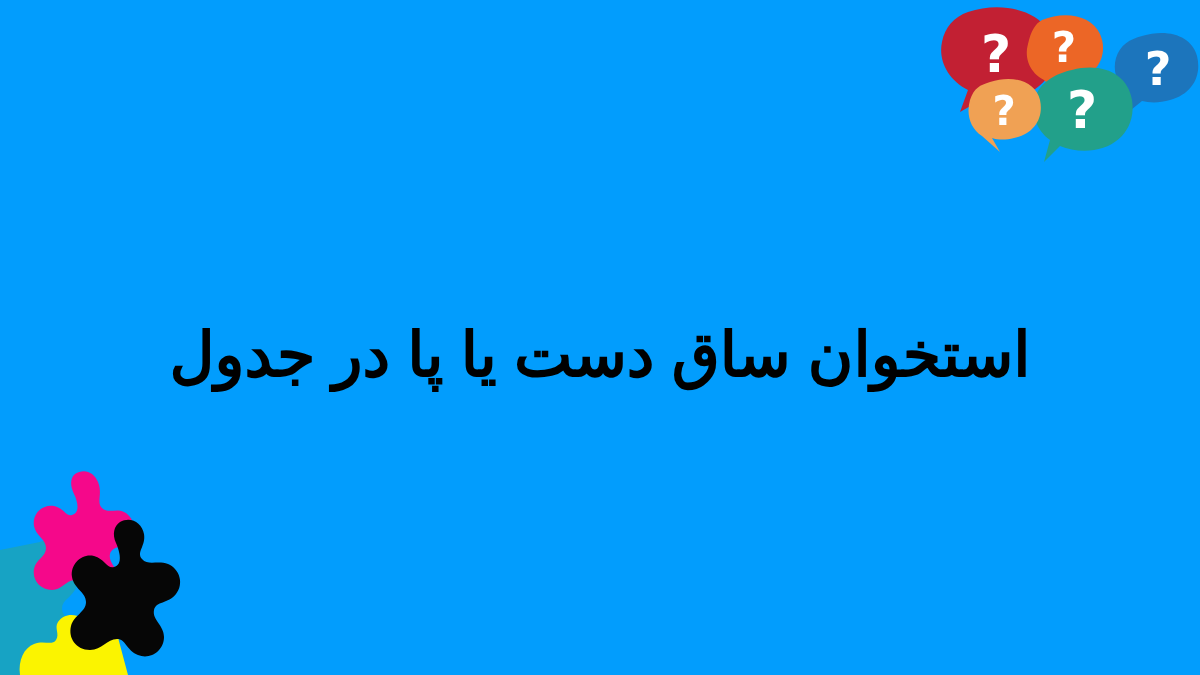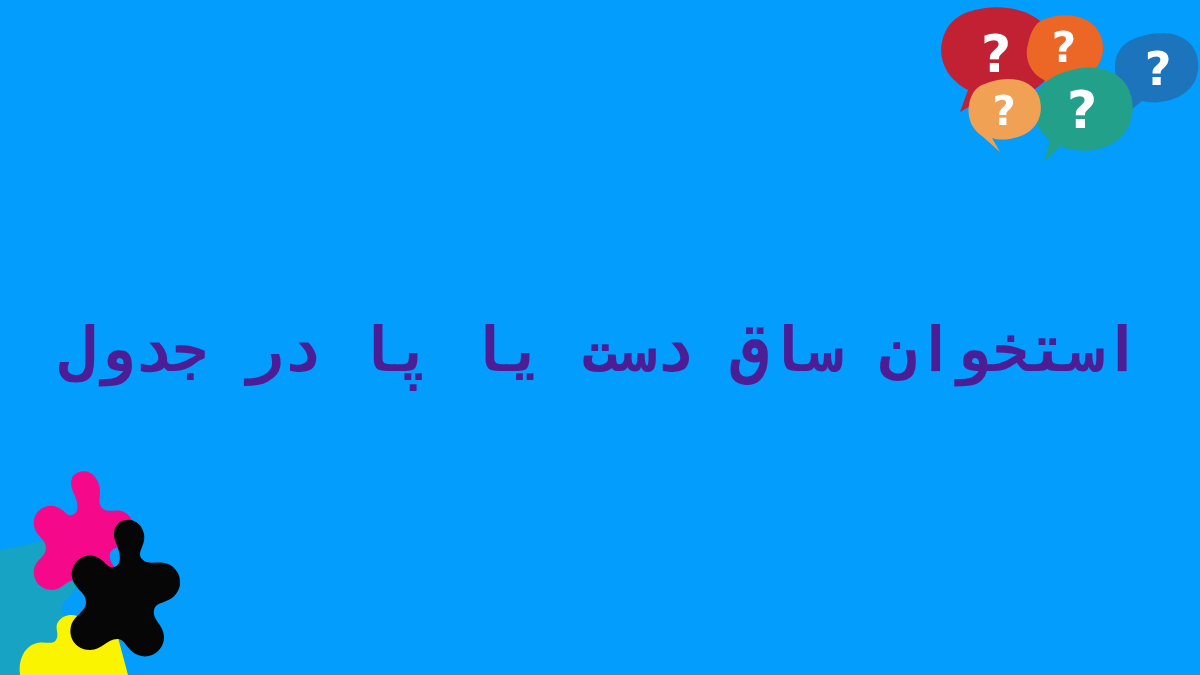--- a/index.html
+++ b/index.html
@@ -55,22 +55,22 @@
     height:110px;
     display:flex;
     align-items:center;
     justify-content:center;
     padding:0 110px;
   }
 
   #headline {
     direction:rtl;
     unicode-bidi:isolate;
-    color:#4c1d95;
-    font-family:Liberation Mono, monospace;
+    color:#000000;
+    font-family:Liberation Sans, sans-serif;
     font-size:62px;
     font-weight:700;
     line-height:1.22;
     letter-spacing:0px;
     white-space:nowrap;
     text-align:left;
   }
 </style>
 </head>
 <body>

